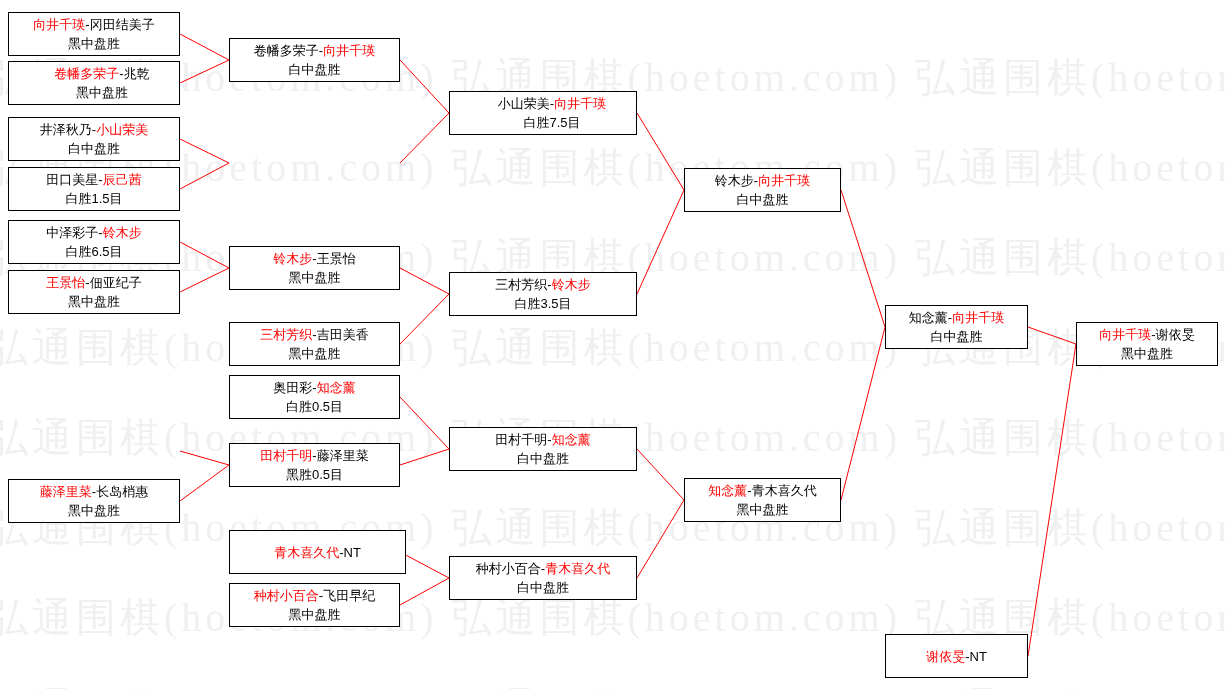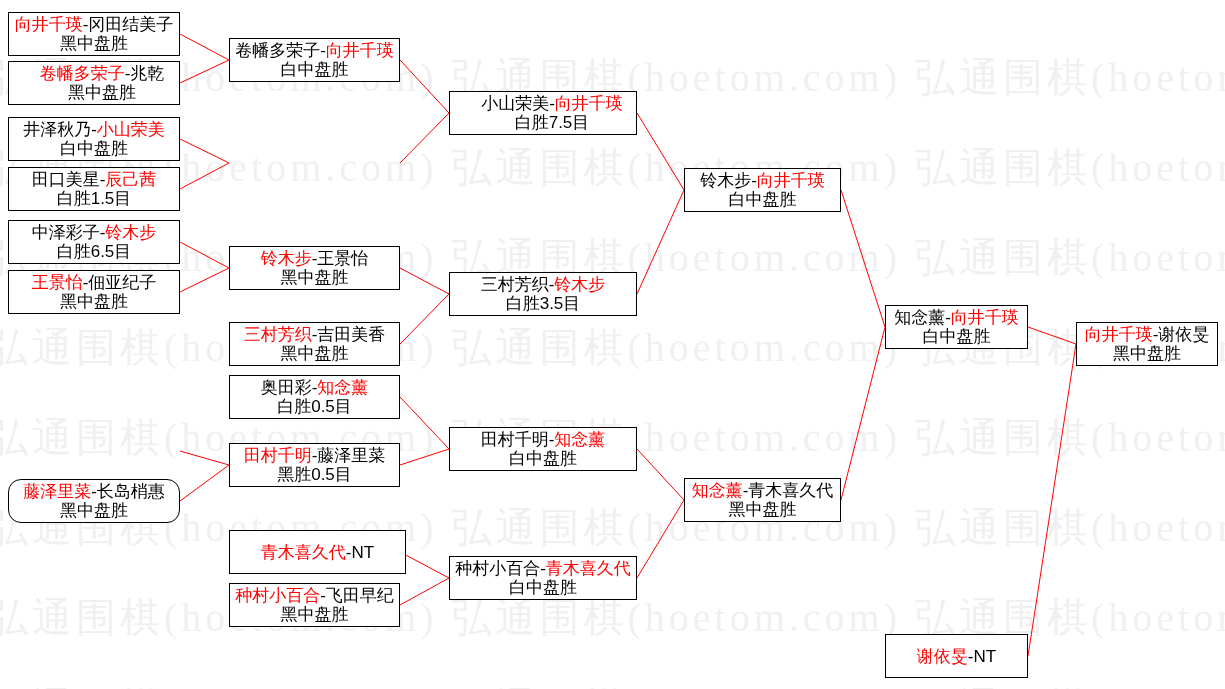--- a/index.html
+++ b/index.html
@@ -32,21 +32,21 @@
   .node-layer { position: absolute; inset: 0; z-index: 2; }
   .match-box {
     position: absolute;
     background: var(--box-bg, #fff);
     border: 1px solid var(--box-border, #000);
     display: flex;
     flex-direction: column;
     justify-content: center;
     align-items: center;
     text-align: center;
-    font-size: 17px;
+    font-size: 13px;
     line-height: 19px;
   }
   .players { white-space: nowrap; }
   .result { white-space: nowrap; }
   .winner { color: var(--winner, #ff0000); }
 </style>
 </head>
 <body>
 
 <div class="stage">
@@ -104,21 +104,21 @@
         <div class="result">白胜1.5目</div>
       </div>
       <div class="match-box" style="left: 8px; top: 220px; width: 172px; height: 44px;">
         <div class="players"><span>中泽彩子</span><span>-</span><span class="winner">铃木步</span></div>
         <div class="result">白胜6.5目</div>
       </div>
       <div class="match-box" style="left: 8px; top: 270px; width: 172px; height: 44px;">
         <div class="players"><span class="winner">王景怡</span><span>-</span><span>佃亚纪子</span></div>
         <div class="result">黑中盘胜</div>
       </div>
-      <div class="match-box" style="left: 8px; top: 479px; width: 172px; height: 44px; border-radius: 13px;">
+      <div class="match-box" style="left: 8px; top: 479px; width: 172px; height: 44px;">
         <div class="players"><span class="winner">藤泽里菜</span><span>-</span><span>长岛梢惠</span></div>
         <div class="result">黑中盘胜</div>
       </div>
       <div class="match-box" style="left: 229px; top: 38px; width: 171px; height: 44px;">
         <div class="players"><span>卷幡多荣子</span><span>-</span><span class="winner">向井千瑛</span></div>
         <div class="result">白中盘胜</div>
       </div>
       <div class="match-box" style="left: 229px; top: 246px; width: 171px; height: 44px; text-align: right;">
         <div class="players"><span class="winner">铃木步</span><span>-</span><span>王景怡</span></div>
         <div class="result">黑中盘胜</div>

